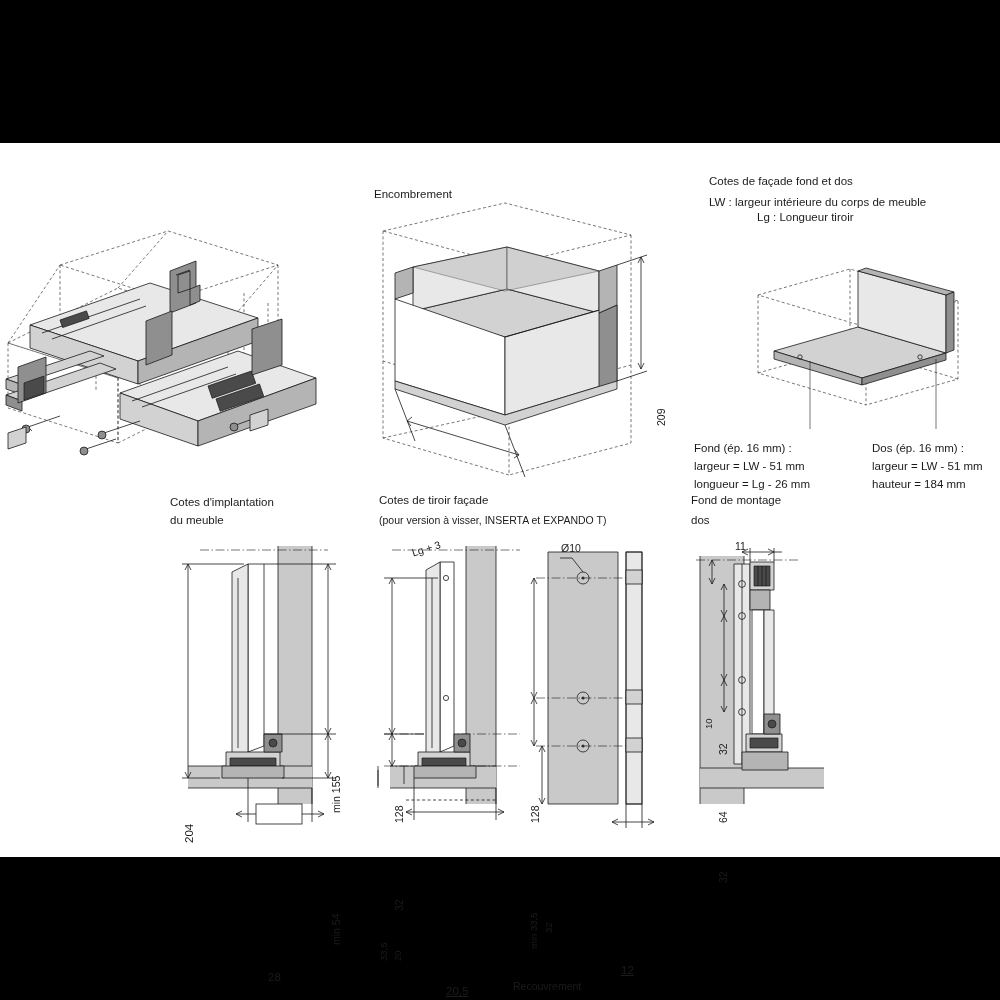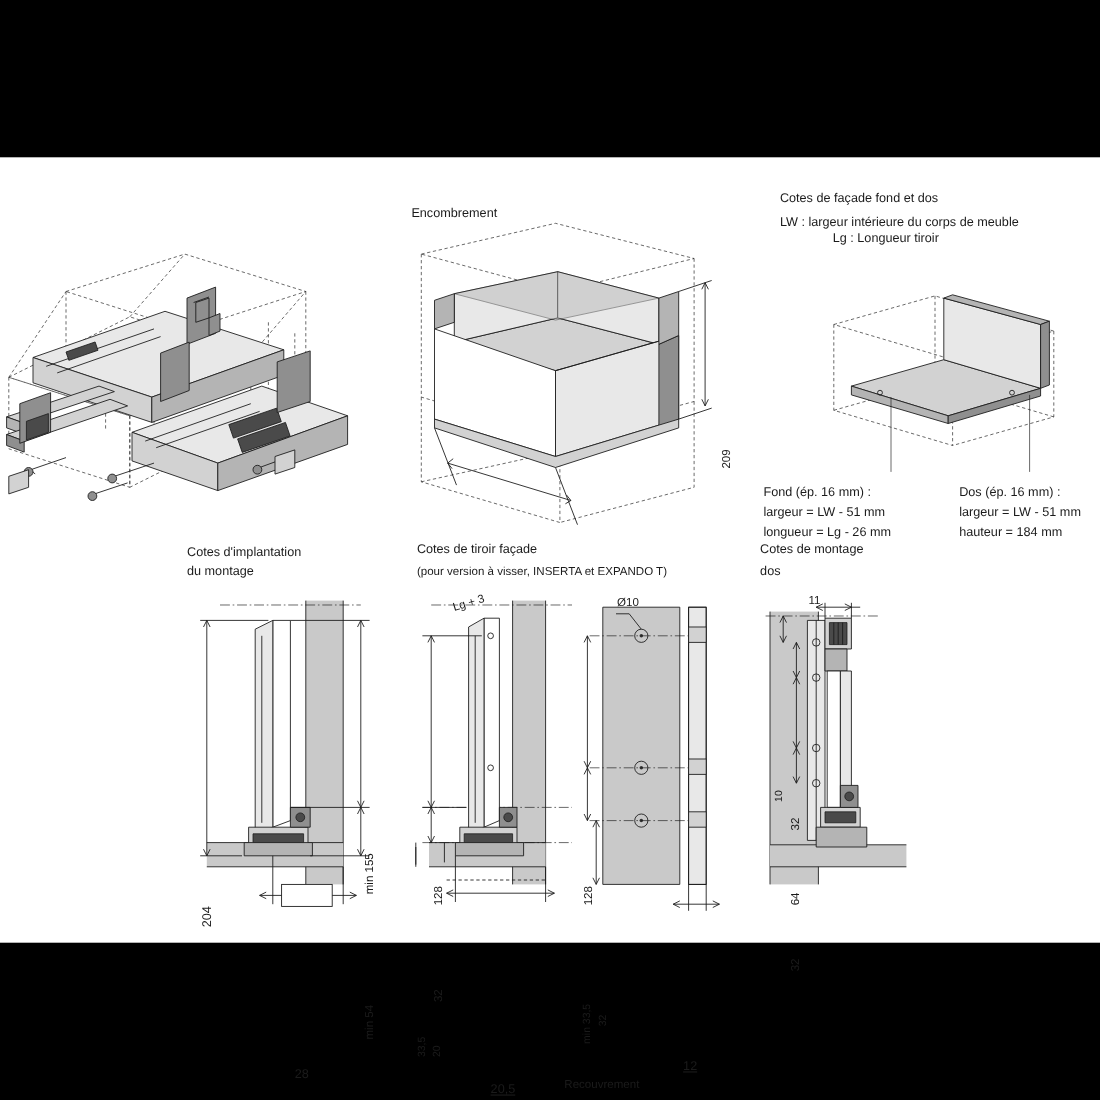--- a/index.html
+++ b/index.html
@@ -223,21 +223,21 @@
     </g>
   </svg>
   <div class="lbl" style="left:694px;top:298px;">Fond (ép. 16 mm) :</div>
   <div class="lbl" style="left:694px;top:316px;">largeur = LW - 51 mm</div>
   <div class="lbl" style="left:694px;top:334px;">longueur = Lg - 26 mm</div>
   <div class="lbl" style="left:872px;top:298px;">Dos (ép. 16 mm) :</div>
   <div class="lbl" style="left:872px;top:316px;">largeur = LW - 51 mm</div>
   <div class="lbl" style="left:872px;top:334px;">hauteur = 184 mm</div>
 
   <div class="lbl" style="left:170px;top:352px;text-align:center;">Cotes d'implantation</div>
-  <div class="lbl" style="left:170px;top:370px;">du montage</div>
+  <div class="lbl" style="left:170px;top:370px;">du meuble</div>
 
   <svg width="200" height="300" style="left:160px;top:395px;">
 
     <rect class="fill-g" x="118" y="8" width="34" height="258"></rect>
     <path class="ln thin" d="M118 8 L118 266 M152 8 L152 266"></path>
 
     <rect class="fill-g" x="28" y="228" width="124" height="22"></rect>
     <path class="ln thin" d="M28 228 L152 228 M28 250 L152 250"></path>
 
     <path class="ln thinner dashdot" d="M40 12 L168 12"></path>
@@ -404,21 +404,21 @@
     <g class="ln thin">
       <path d="M63 34 L52 20 L40 20"></path>
     </g>
   </svg>
   <div class="lbl sm" style="left:561px;top:398px;">Ø10</div>
   <div class="lbl sm rot" style="left:528px;top:680px;transform:rotate(-90deg);transform-origin:left top;">128</div>
   <div class="lbl xs rot" style="left:528px;top:806px;transform:rotate(-90deg);transform-origin:left top;">min 33,5</div>
   <div class="lbl xs rot" style="left:543px;top:790px;transform:rotate(-90deg);transform-origin:left top;">32</div>
   <div class="lbl" style="left:621px;top:820px;text-decoration:underline;">12</div>
 
-  <div class="lbl" style="left:691px;top:350px;">Cotes de montage</div>
+  <div class="lbl" style="left:691px;top:350px;">Fond de montage</div>
   <div class="lbl" style="left:691px;top:370px;">dos</div>
 
   <svg width="200" height="300" style="left:690px;top:395px;">
 
     <rect class="fill-g" x="10" y="18" width="44" height="248"></rect>
     <path class="ln thin" d="M10 18 L10 266 M54 18 L54 266"></path>
 
     <rect class="fill-g" x="10" y="230" width="124" height="20"></rect>
     <path class="ln thin" d="M10 230 L134 230 M10 250 L134 250"></path>
 

